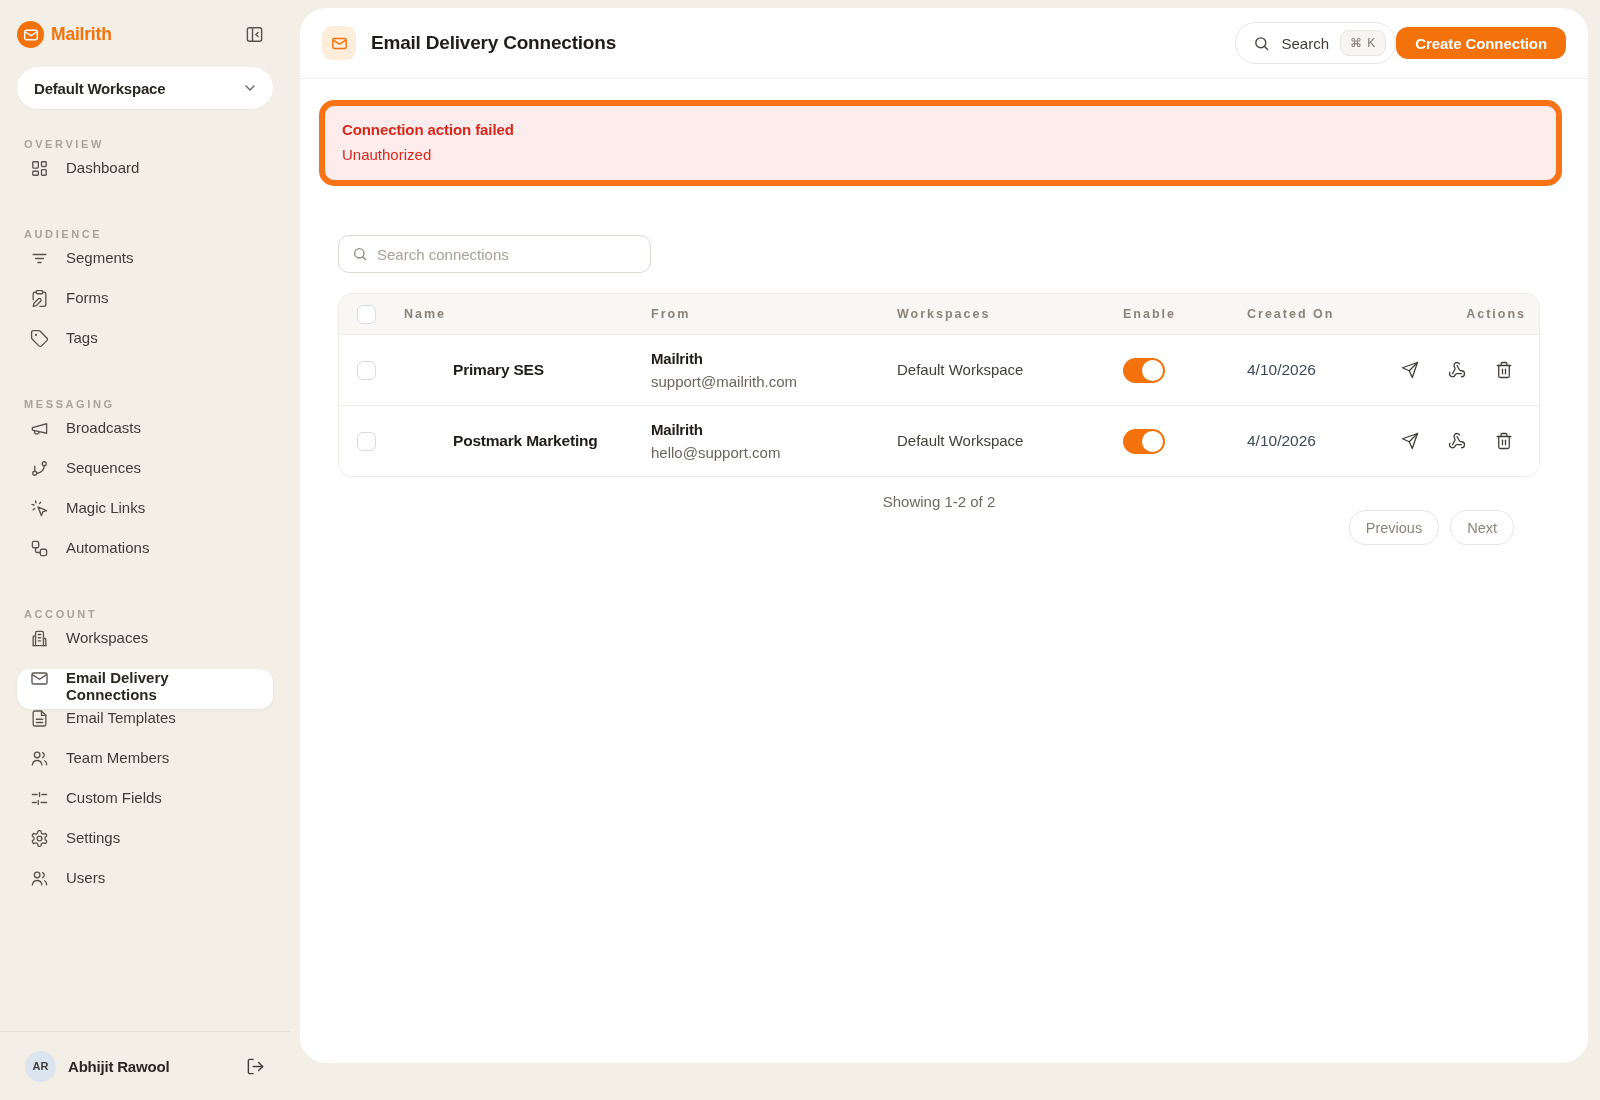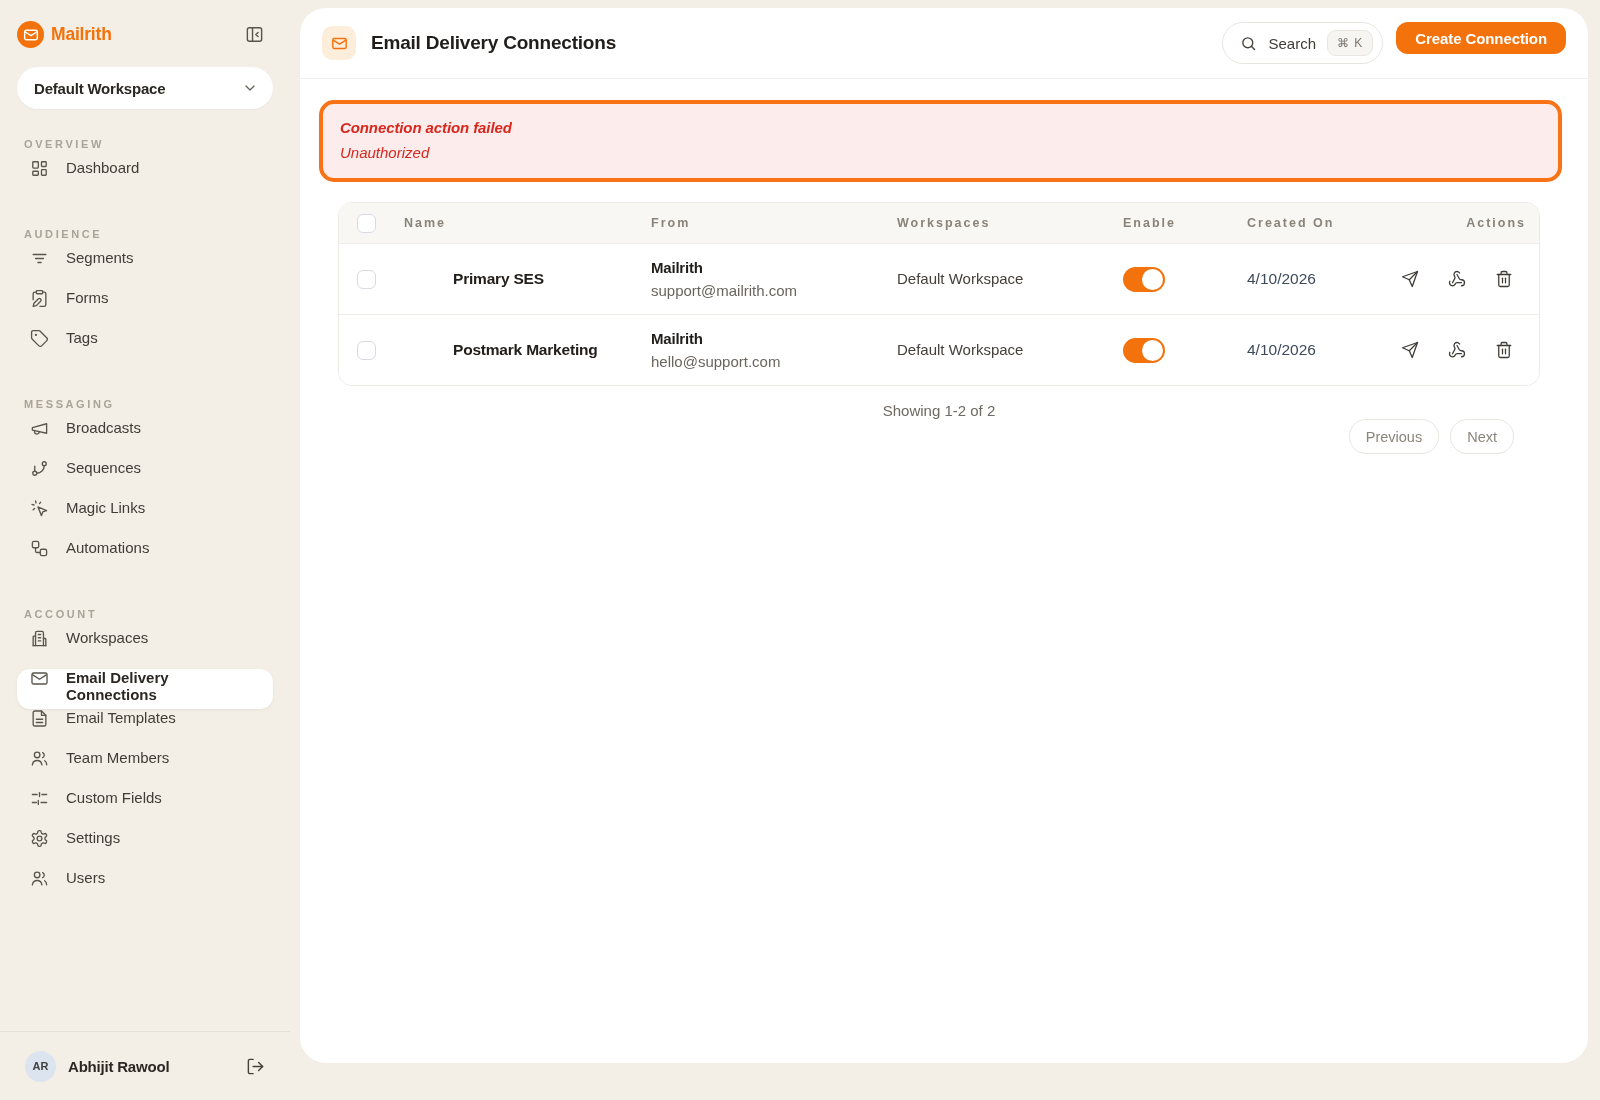--- a/index.html
+++ b/index.html
@@ -89,21 +89,21 @@
   }
   .title-icon {
     width: 34px; height: 34px; border-radius: 10px;
     background: #fdeedc; color: #f4720c;
     display: flex; align-items: center; justify-content: center;
     margin-right: 15px;
   }
   .title-icon svg { width: 17px; height: 17px; }
   .page-title { font-size: 19px; font-weight: 700; color: #201d1a; letter-spacing: -0.2px; }
 
-  .header-right { margin-left: auto; display: flex; gap: 13px; }
+  .header-right { margin-left: auto; display: flex; align-items: center; }
   .search-pill {
     height: 42px; border: 1px solid #e8e5e1; border-radius: 21px;
     background: #fff; display: flex; align-items: center; gap: 11px;
     padding: 0 9px 0 17px; cursor: pointer;
   }
   .search-pill svg { width: 17px; height: 17px; color: #4a453f; }
   .search-pill .search-text { font-size: 15px; color: #3f3c38; }
   .kbd {
     background: #f6f5f2; border: 1px solid #e9e6e1; border-radius: 9px;
     font-size: 12px; color: #7b756d; padding: 5px 9px; letter-spacing: 1px;
@@ -111,23 +111,22 @@
   .create-btn {
     height: 32px; border: none; border-radius: 12px;
     background: #f4720c; color: #fff;
     font-family: inherit; font-size: 15px; font-weight: 600;
     padding: 0 19px; cursor: pointer; letter-spacing: -0.1px;
   }
 
   
   .alert {
     margin: 21px 26px 0 19px;
-    background: #fdecec; border: 4px solid #f97316; border-radius: 15px;
+    background: #fdecec; border: 6px solid #f97316; border-radius: 15px;
     padding: 15px 17px 17px;
-    font-style: italic;
   }
   .alert-title { color: #d7281e; font-size: 15px; font-weight: 700; letter-spacing: -0.1px; }
   .alert-msg { color: #d7281e; font-size: 15px; margin-top: 8px; }
 
   
   .content { padding: 0 48px 0 38px; }
   .conn-search {
     margin-top: 49px;
     width: 313px; height: 38px;
     border: 1px solid #dcd8d2; border-radius: 11px;
@@ -450,20 +449,29 @@
       </div>
     </div>
 
     <div class="alert">
       <div class="alert-title">Connection action failed</div>
       <div class="alert-msg">Unauthorized</div>
     </div>
 
     <div class="content">
 
+      <div class="conn-search">
+        <span>
+            <svg viewBox="0 0 24 24" fill="none" stroke="currentColor" stroke-width="2" stroke-linecap="round" stroke-linejoin="round">
+              <circle cx="11" cy="11" r="7"></circle>
+              <path d="m20.5 20.5-4.5-4.5"></path>
+            </svg>
+          </span>
+        <input type="text" placeholder="Search connections" style="">
+      </div>
 
       <div class="table">
         <div class="trow thead">
           <div class="col-check">
             <span class="checkbox"></span>
           </div>
           <div class="col-name">Name</div>
           <div class="col-from">From</div>
           <div class="col-ws">Workspaces</div>
           <div class="col-enable">Enable</div>

